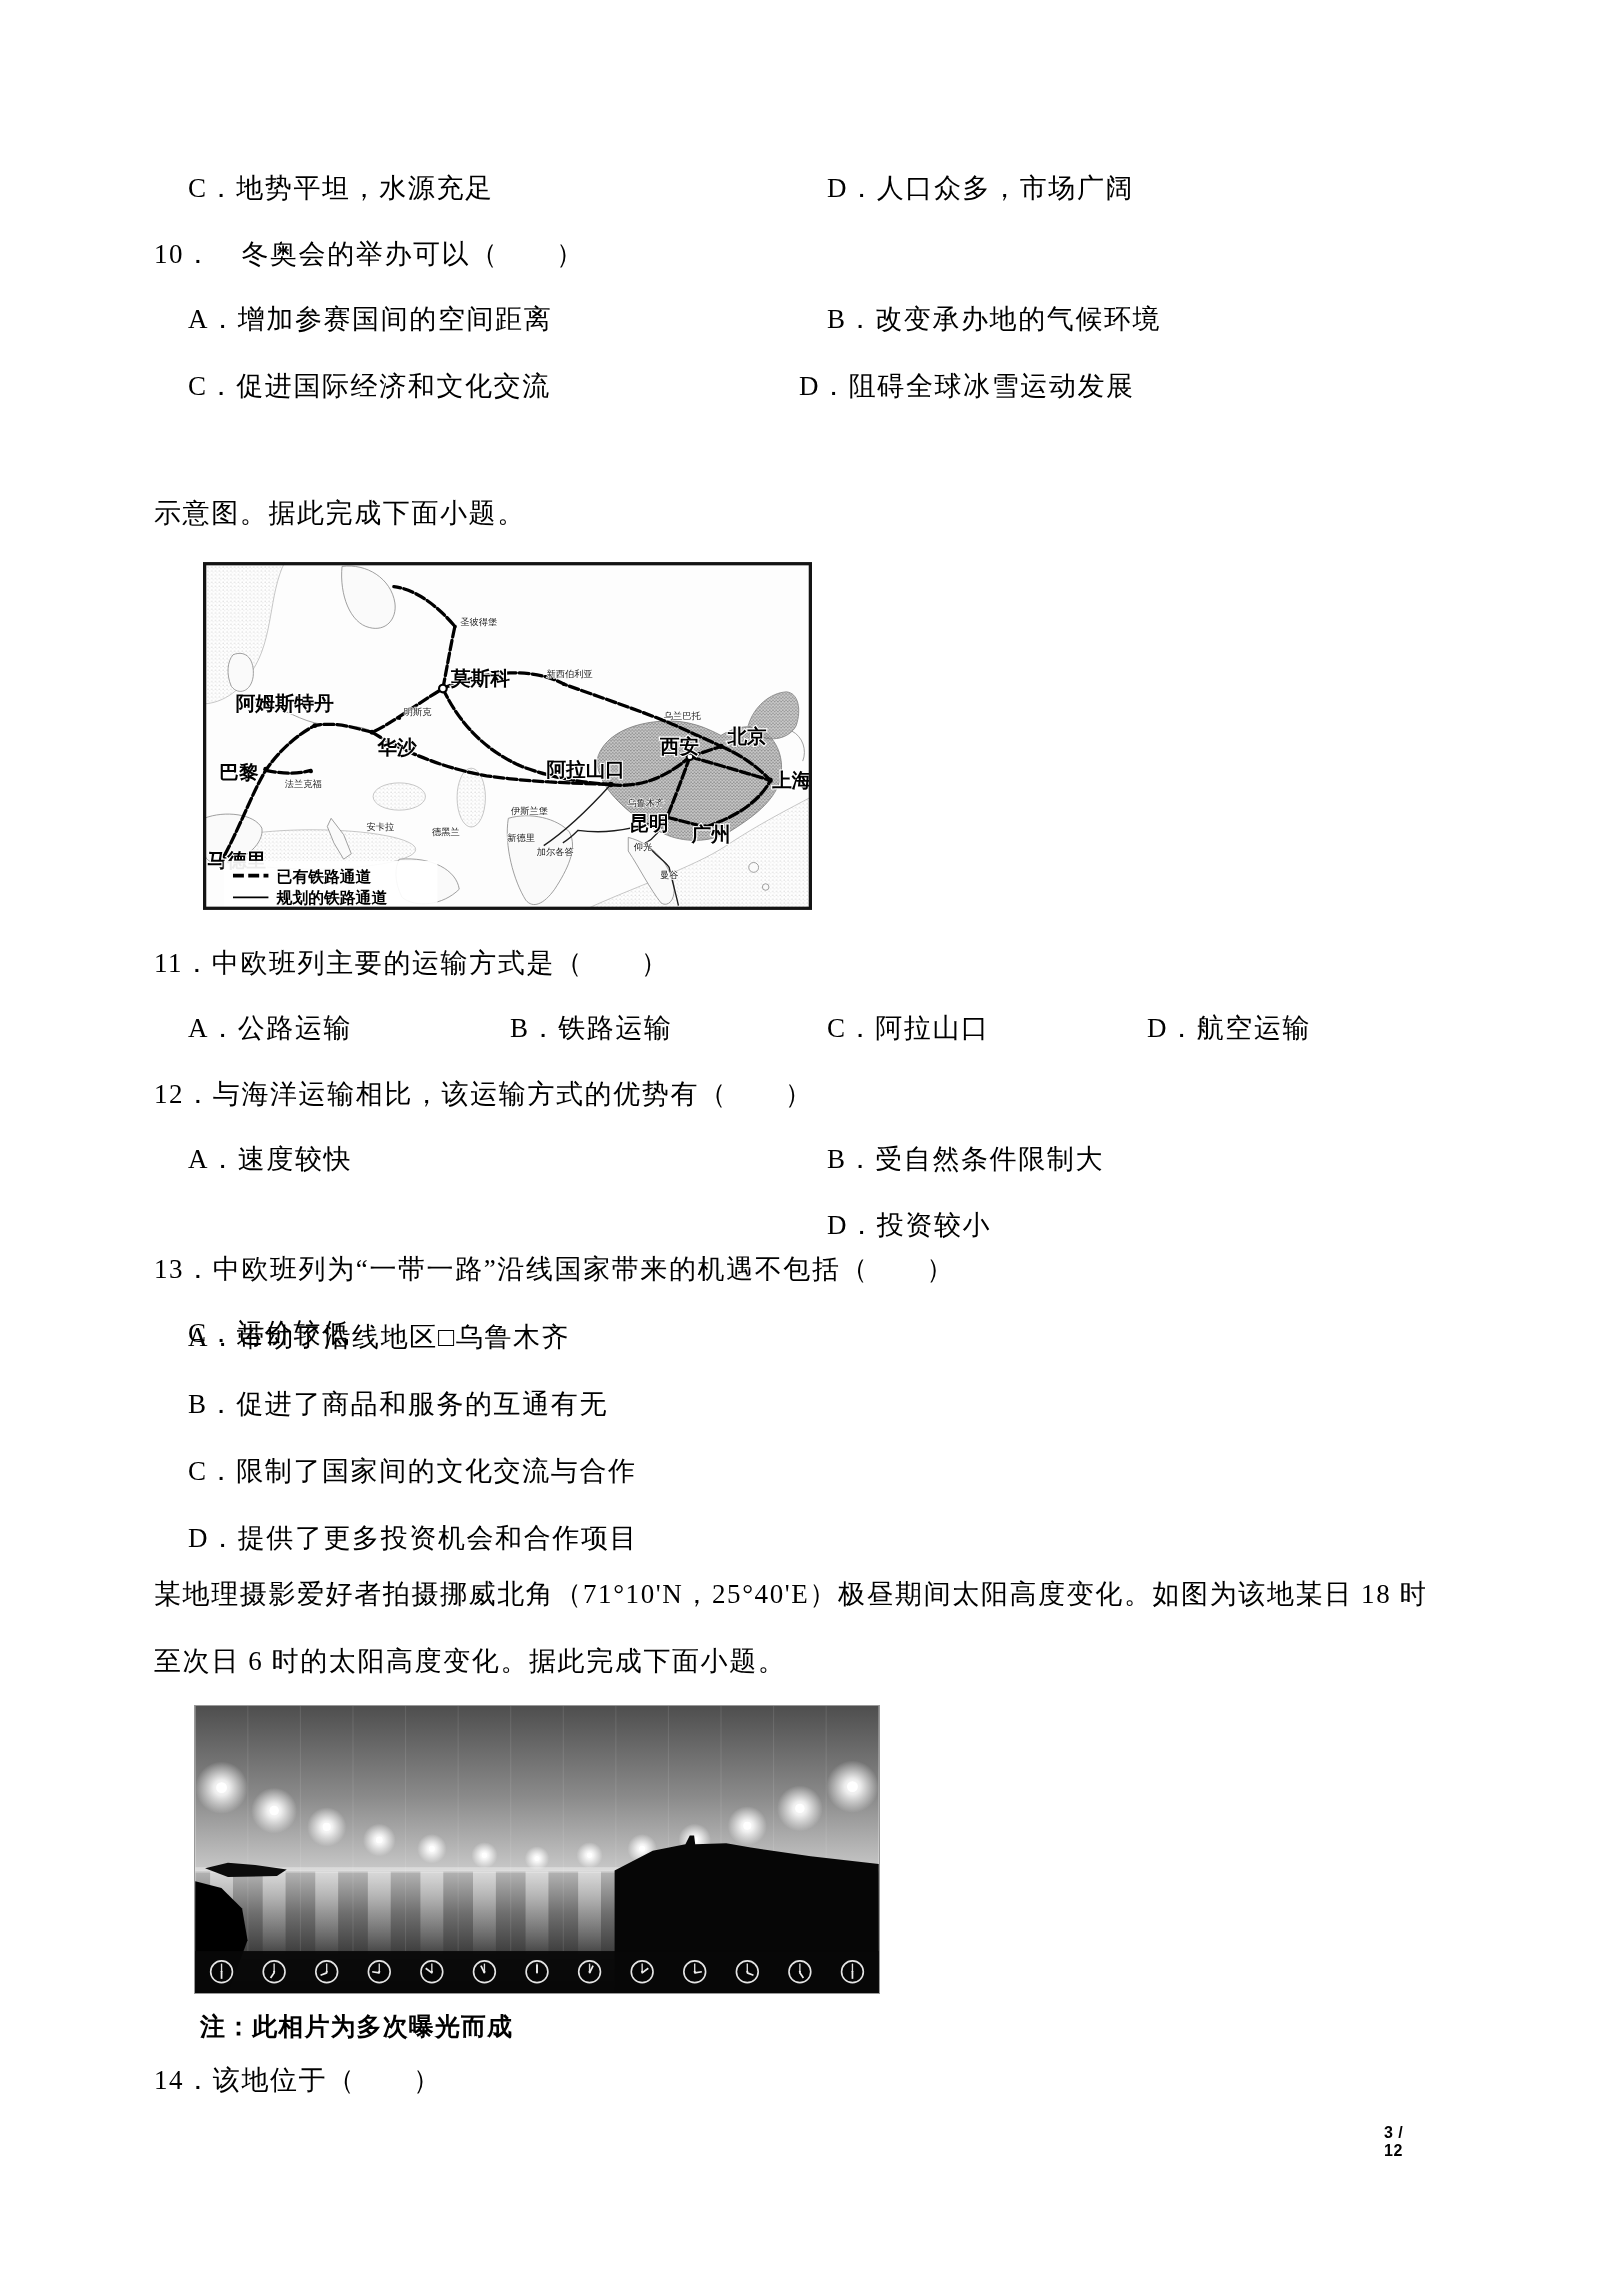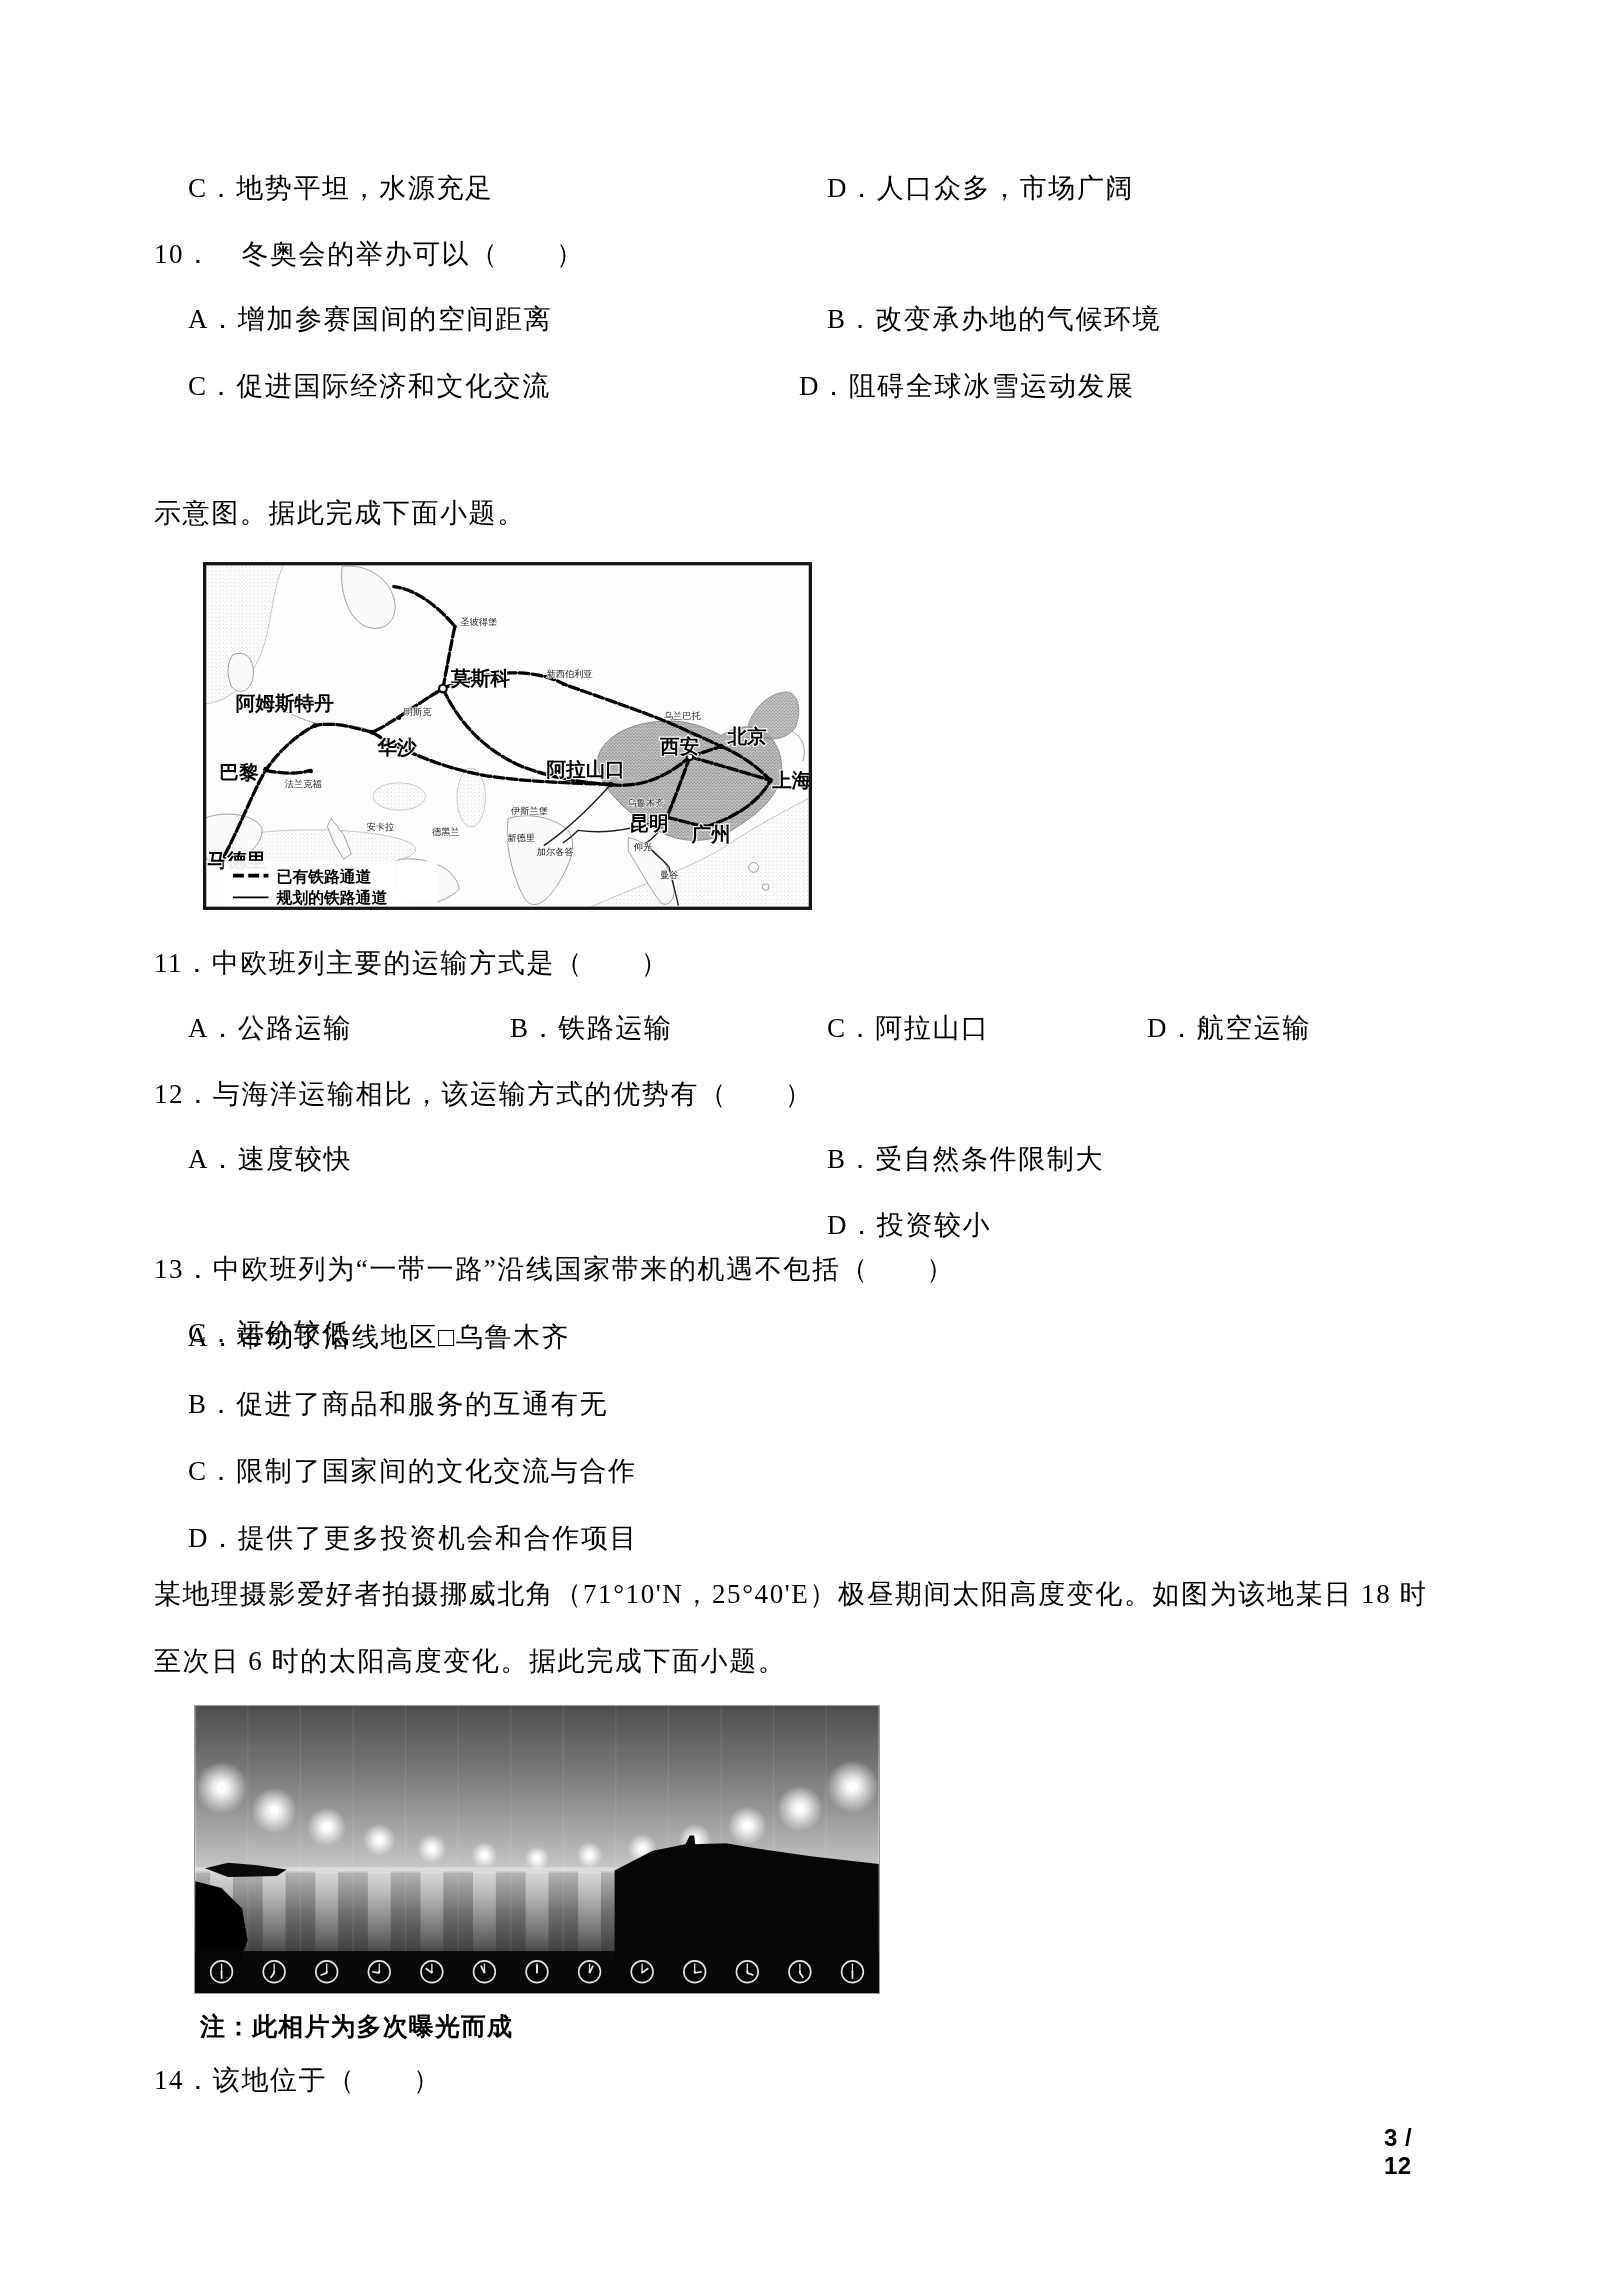--- a/index.html
+++ b/index.html
@@ -1,21 +1,21 @@
 <!DOCTYPE html>
 <html style="font-size:8.7px"><head>
 <meta charset="utf-8">
 <style>
   html,body{margin:0;padding:0;background:#ffffff;}
   .page{position:relative;width:1425px;height:2295px;background:#ffffff;overflow:hidden;
         font-family:"Liberation Serif","DejaVu Serif",serif;color:#000;}
   .t{position:absolute;font-size:27px;line-height:1.15;letter-spacing:1.6px;white-space:nowrap;color:#000;}
   .note{font-weight:bold;font-size:25px;letter-spacing:1.1px;}
   .footer{position:absolute;font-family:"Liberation Sans","DejaVu Sans",sans-serif;
-          font-weight:bold;font-size:24px;letter-spacing:0.5px;}
+          font-weight:bold;font-size:16px;letter-spacing:0.5px;}
   .figure{position:absolute;}
   #map-box{left:203px;top:562px;width:609px;height:348px;}
   #photo-box{left:195px;top:1706px;width:684px;height:287px;outline:1.1px solid #999;}
   svg{display:block;}
   .city-big{font-size:36px;font-weight:bold;fill:#000;paint-order:stroke;stroke:#ffffff;stroke-width:4px;
             font-family:"Liberation Serif","DejaVu Serif",serif;}
   .city-small{font-size:17px;fill:#1a1a1a;paint-order:stroke;stroke:#ffffff;stroke-width:2px;
             font-family:"Liberation Serif","DejaVu Serif",serif;}
   .legend-label{font-size:29px;font-weight:bold;fill:#000;font-family:"Liberation Serif","DejaVu Serif",serif;}
   .rail-exist{stroke:#000;stroke-width:6;fill:none;stroke-dasharray:18 6;stroke-linecap:round;}

